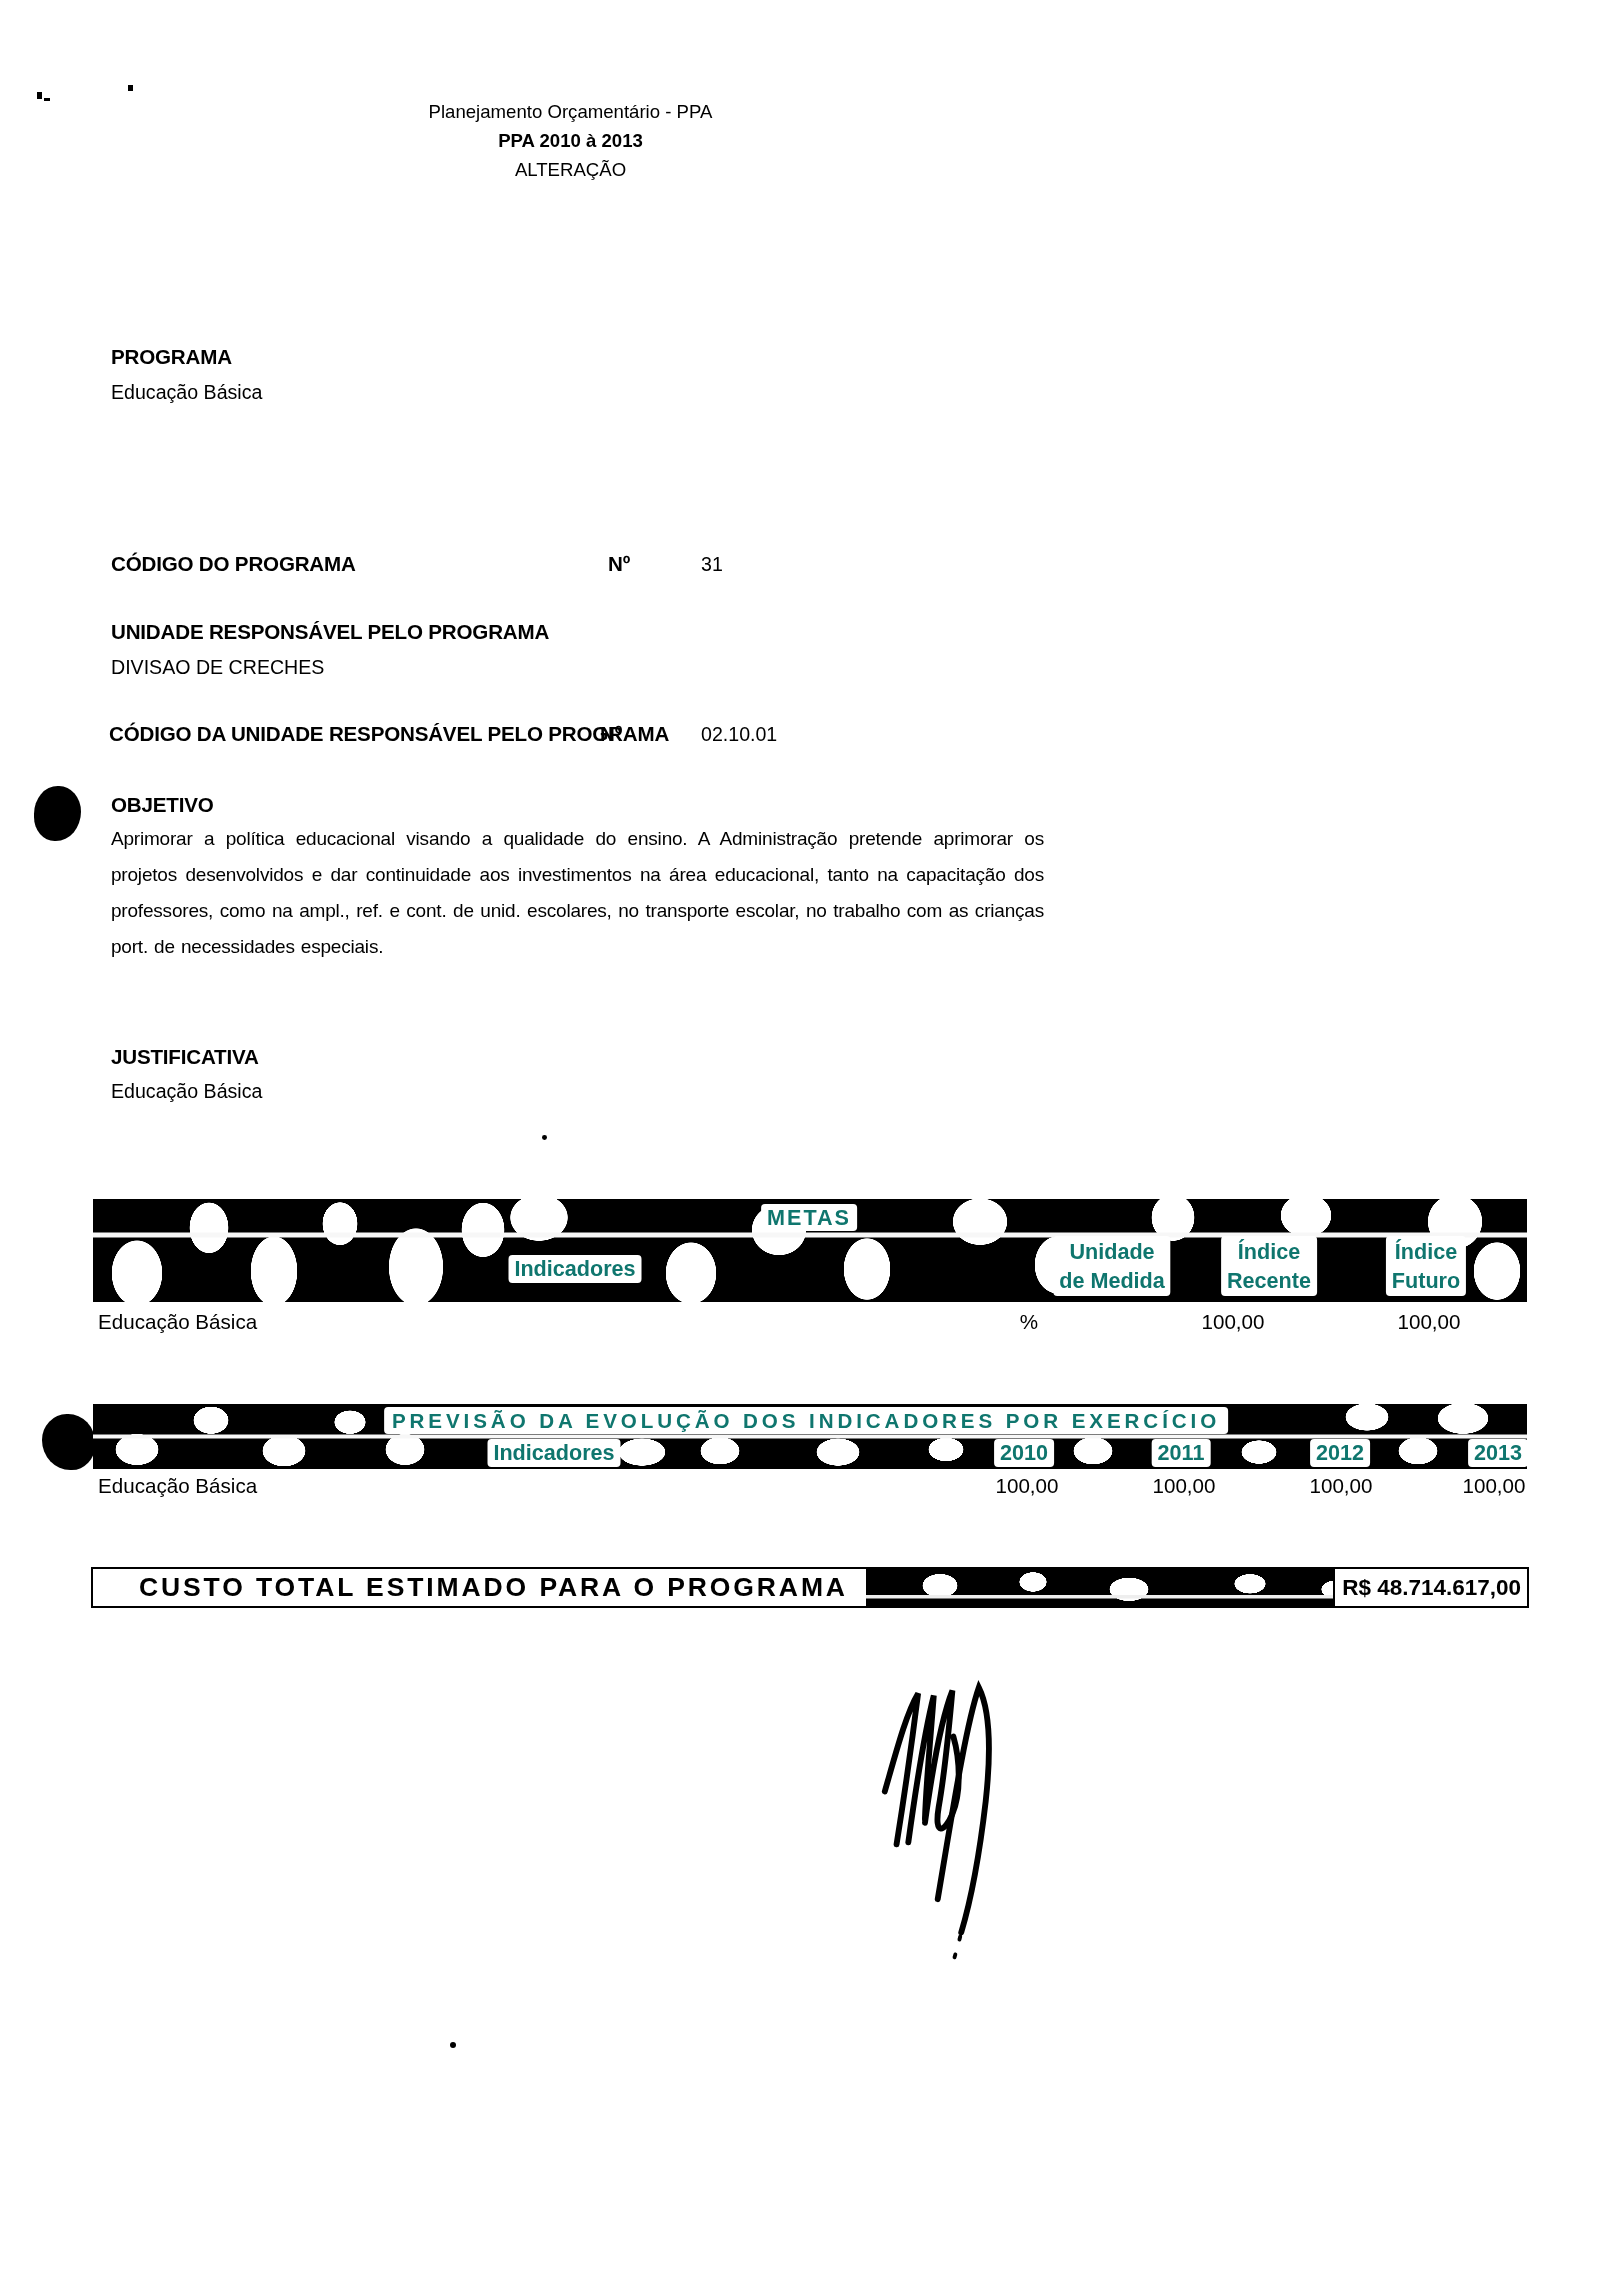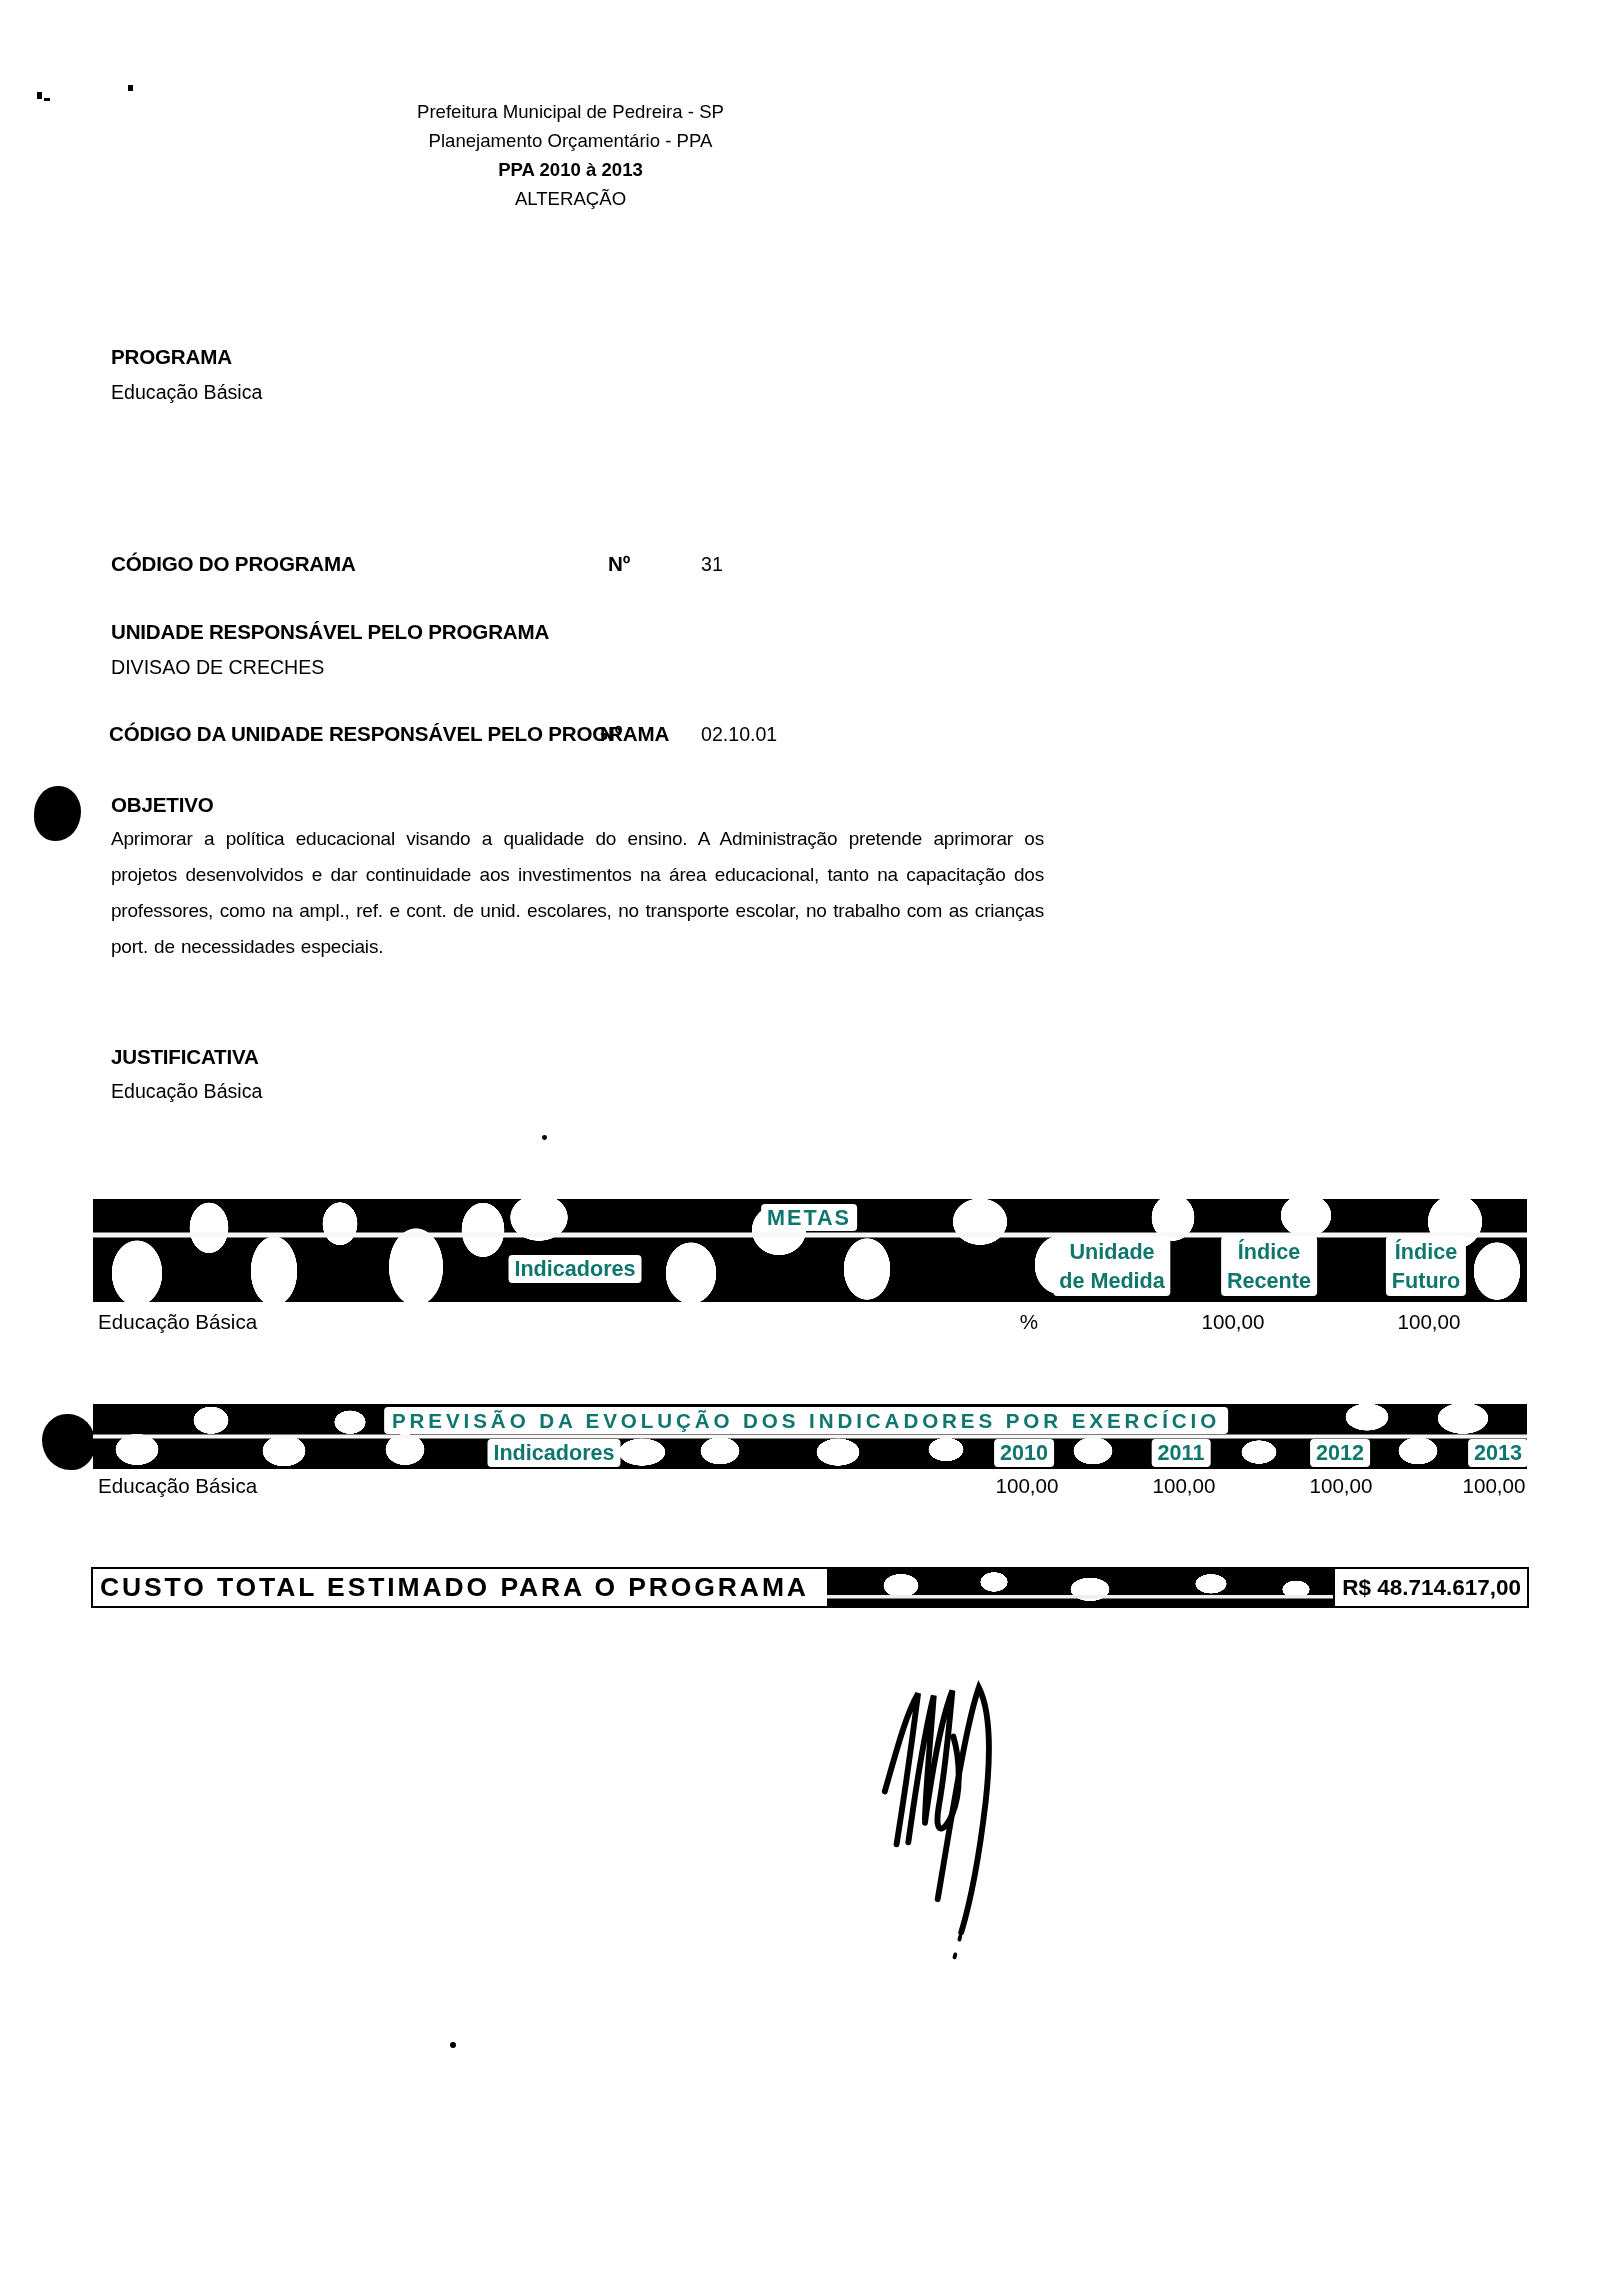--- a/index.html
+++ b/index.html
@@ -127,21 +127,20 @@
 <div class="page">
 
   <div class="speck" style="left:37px;top:92px;width:4.9px;height:6.9px;"></div>
   <div class="speck" style="left:44px;top:98px;width:5.9px;height:2.9px;"></div>
   <div class="speck" style="left:128px;top:85px;width:4.9px;height:5.9px;"></div>
 
   <div class="blot" style="left:34px;top:786px;width:47px;height:55px;border-radius:52% 48% 55% 45%;"></div>
   <div class="blot" style="left:42px;top:1414px;width:53px;height:56px;border-radius:48% 52% 45% 55%;"></div>
 
   <div class="abs center-block" style="left:0;top:97px;width:1141px;">
-    <div class="hline">Prefeitura Municipal de Pedreira - SP</div>
     <div class="hline">Planejamento Orçamentário - PPA</div>
     <div class="hline bold">PPA 2010 à 2013</div>
     <div class="hline">ALTERAÇÃO</div>
   </div>
 
   <div class="abs heading" style="left:111px;top:345px;">PROGRAMA</div>
   <div class="abs body-text" style="left:111px;top:381px;">Educação Básica</div>
 
   <div class="abs heading" style="left:111px;top:552px;">CÓDIGO DO PROGRAMA</div>
   <div class="abs heading" style="left:608px;top:552px;">Nº</div>
@@ -192,21 +191,21 @@
     <div class="patch" style="left:1247px;top:35px;">2012</div>
     <div class="patch" style="left:1405px;top:35px;">2013</div>
   </div>
 
   <div class="row-text" style="left:98px;top:1474px;">Educação Básica</div>
   <div class="row-val" style="left:1027px;top:1474px;">100,00</div>
   <div class="row-val" style="left:1184px;top:1474px;">100,00</div>
   <div class="row-val" style="left:1341px;top:1474px;">100,00</div>
   <div class="row-val" style="left:1494px;top:1474px;">100,00</div>
 
-  <div class="custo-box" style="left:91px;top:1567px;width:1438px;height:41px;">
+  <div class="custo-box" style="left:91px;top:1567px;width:1438px;height:41px;padding-left:39px;">
     <div class="custo-label">CUSTO TOTAL ESTIMADO PARA O PROGRAMA</div>
     <div class="custo-noise"></div>
     <div class="custo-value">R$ 48.714.617,00</div>
   </div>
 
   <svg class="abs" style="left:875px;top:1666px;" width="145" height="294" viewBox="0 0 148 300">
     <g fill="none" stroke="#000" stroke-linecap="round">
       <path stroke-width="6" d="M10,128 C22,86 32,48 44,28 C38,76 30,132 22,182"></path>
       <path stroke-width="6" d="M34,180 C42,122 52,62 60,30 C56,82 52,122 51,156"></path>
       <path stroke-width="6" d="M51,160 C59,102 69,50 79,25 C75,70 71,110 65,144 C60,174 71,170 79,151 C88,130 87,96 80,72"></path>

